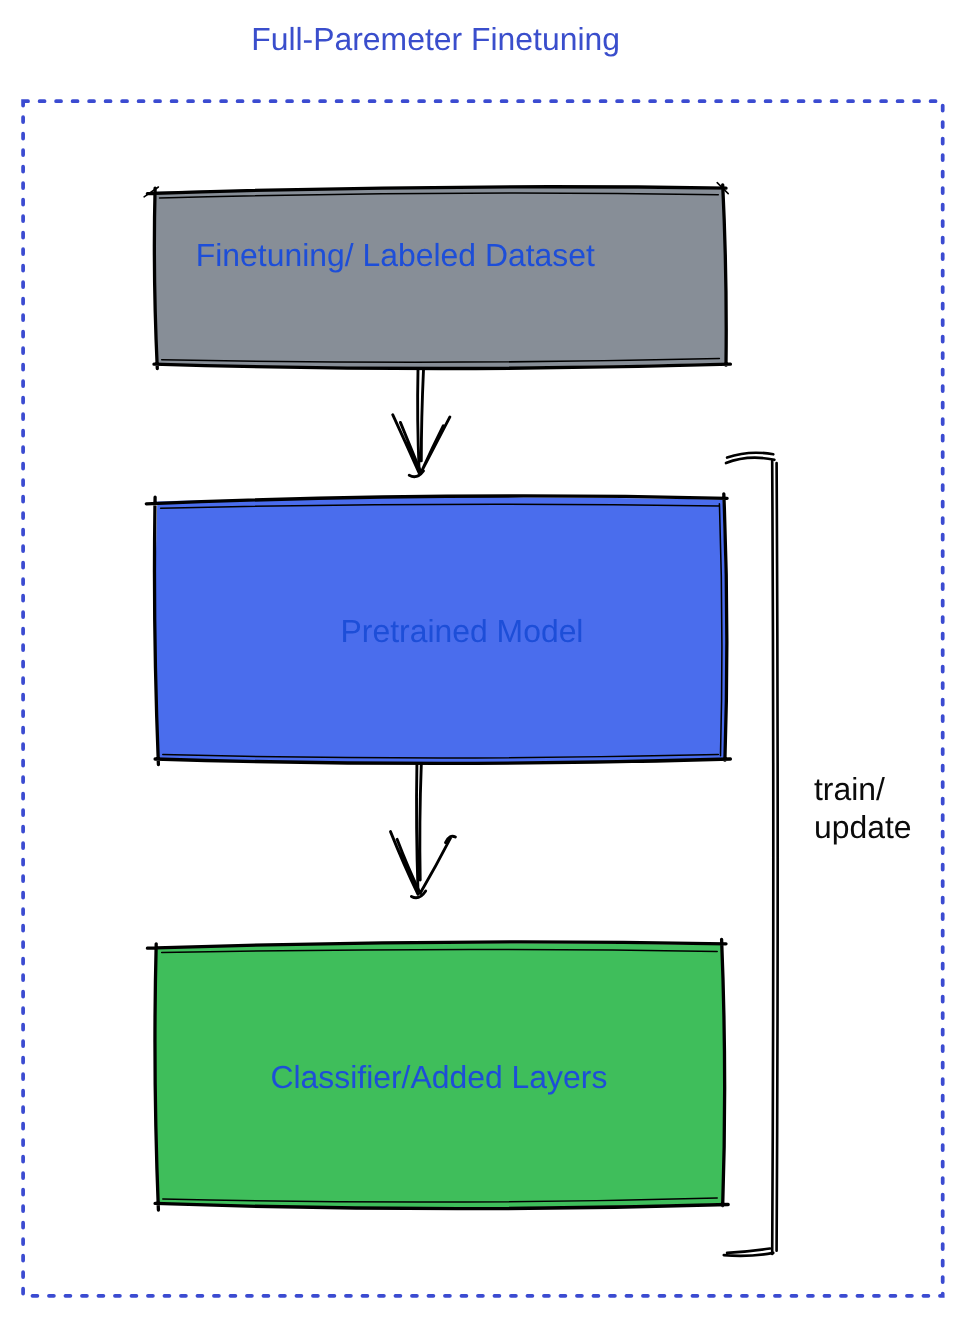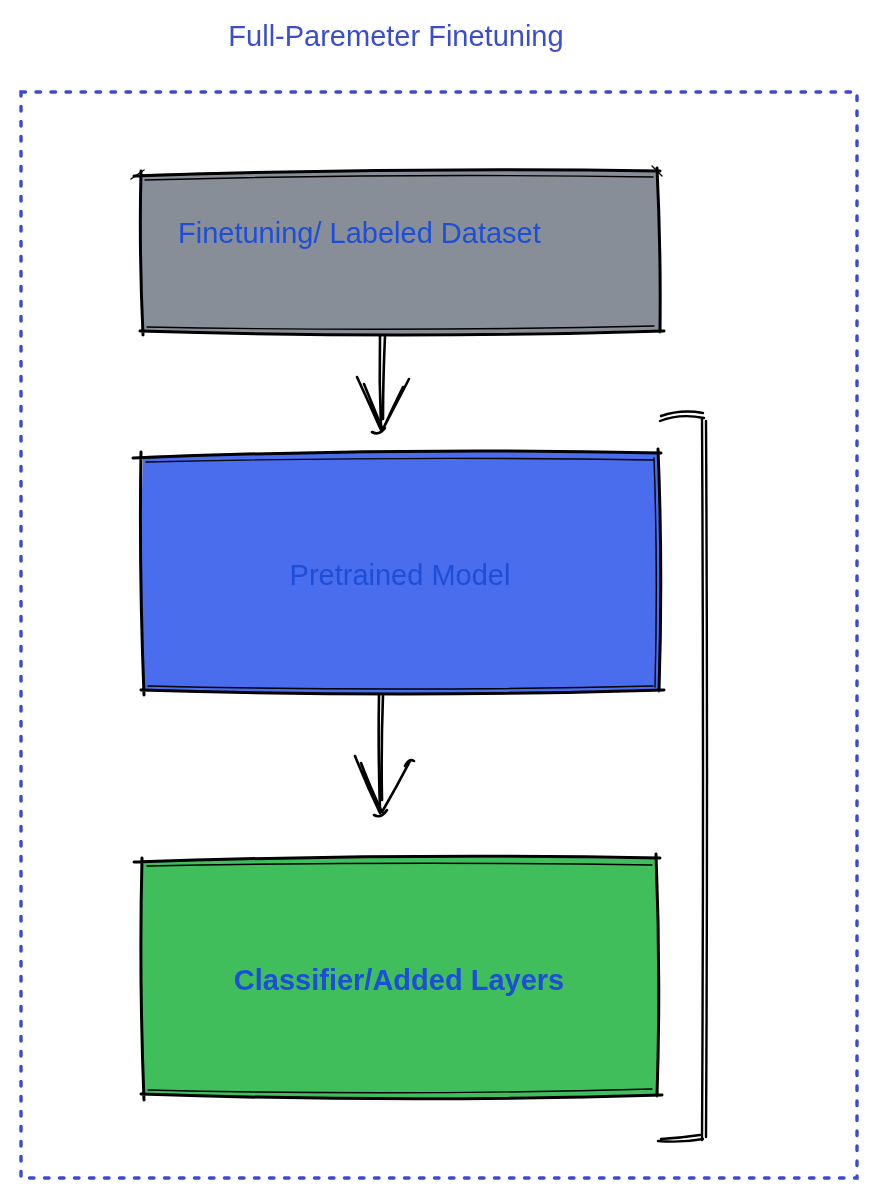--- a/index.html
+++ b/index.html
@@ -88,18 +88,22 @@
         <path d="M704,418 Q680,413 660,421 M703,413 Q681,409 661,416"></path>
         <path d="M703,1139 Q681,1143 658,1141 M700,1135 Q680,1138 661,1139"></path>
       </g>
     </g>
   </svg>
 
   <div class="page-title">Full-Paremeter Finetuning</div>
 
   <div class="label" style="left:178px; top:216px;">Finetuning/ Labeled Dataset</div>
 
-  <div class="label box-label-center" style="left:140px; top:558px; width:520px;">Pretrained Model</div>
+  <div class="label box-label-center" style="left:140px; top:558px; width:560px;">Pretrained Model</div>
 
-  <div class="label box-label-center" style="left:140px; top:963px; width:518px;font-weight:bold;">Classifier/Added Layers</div>
+  <div class="label box-label-center" style="left:140px; top:963px; width:518px;">Classifier/Added Layers</div>
 
+  <div class="bracket-label">
+    <div>train/</div>
+    <div>update</div>
+  </div>
 
 </div>
 
 </body></html>

